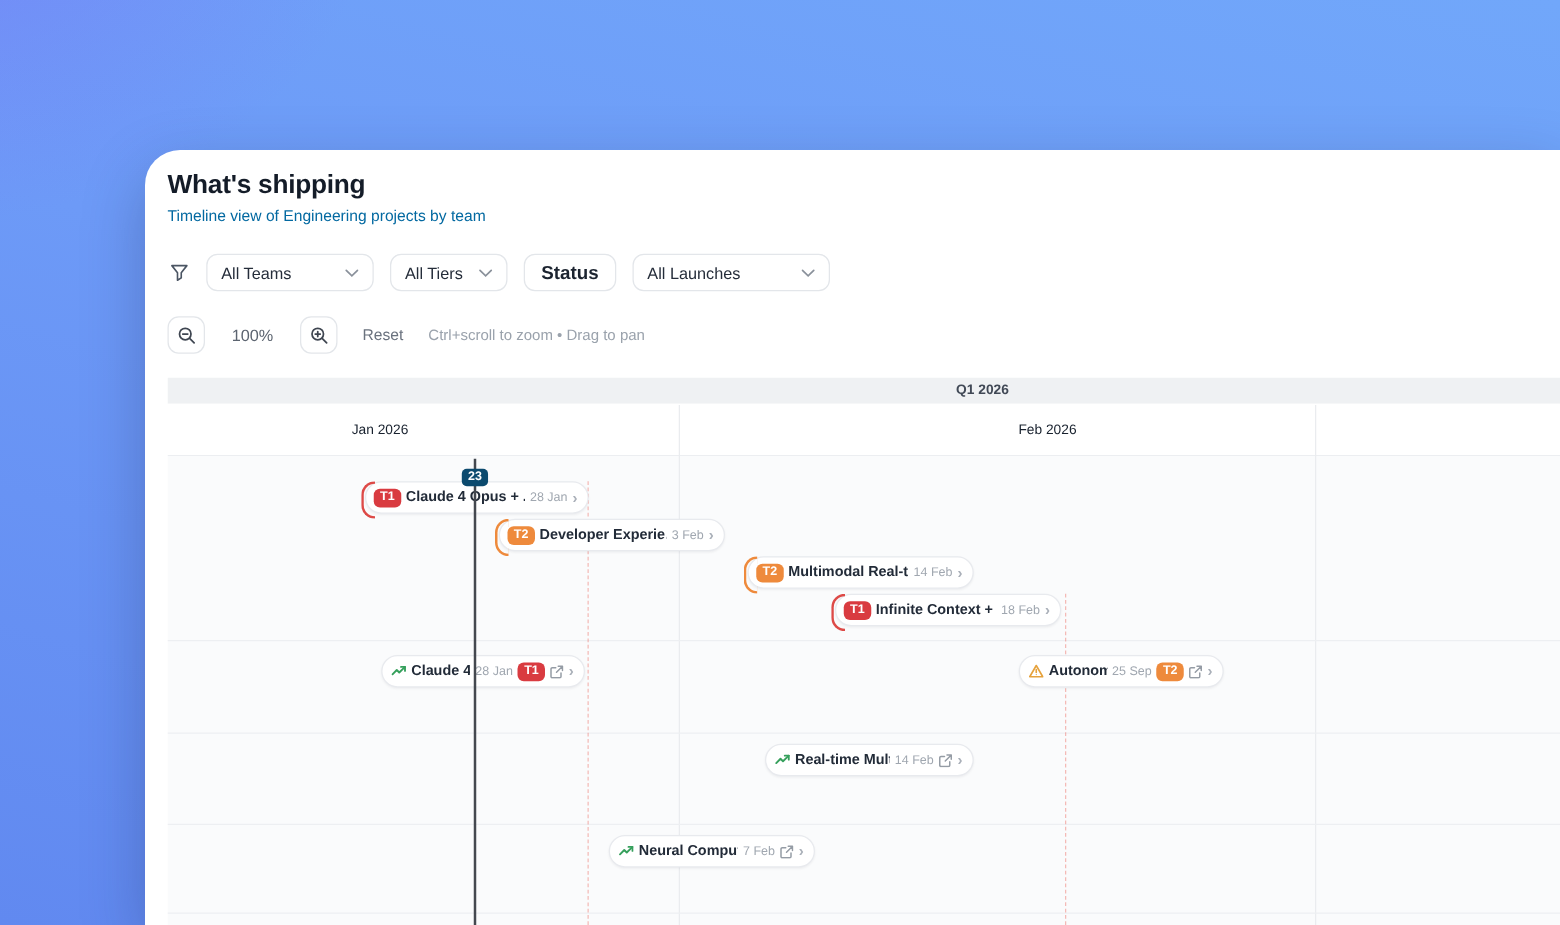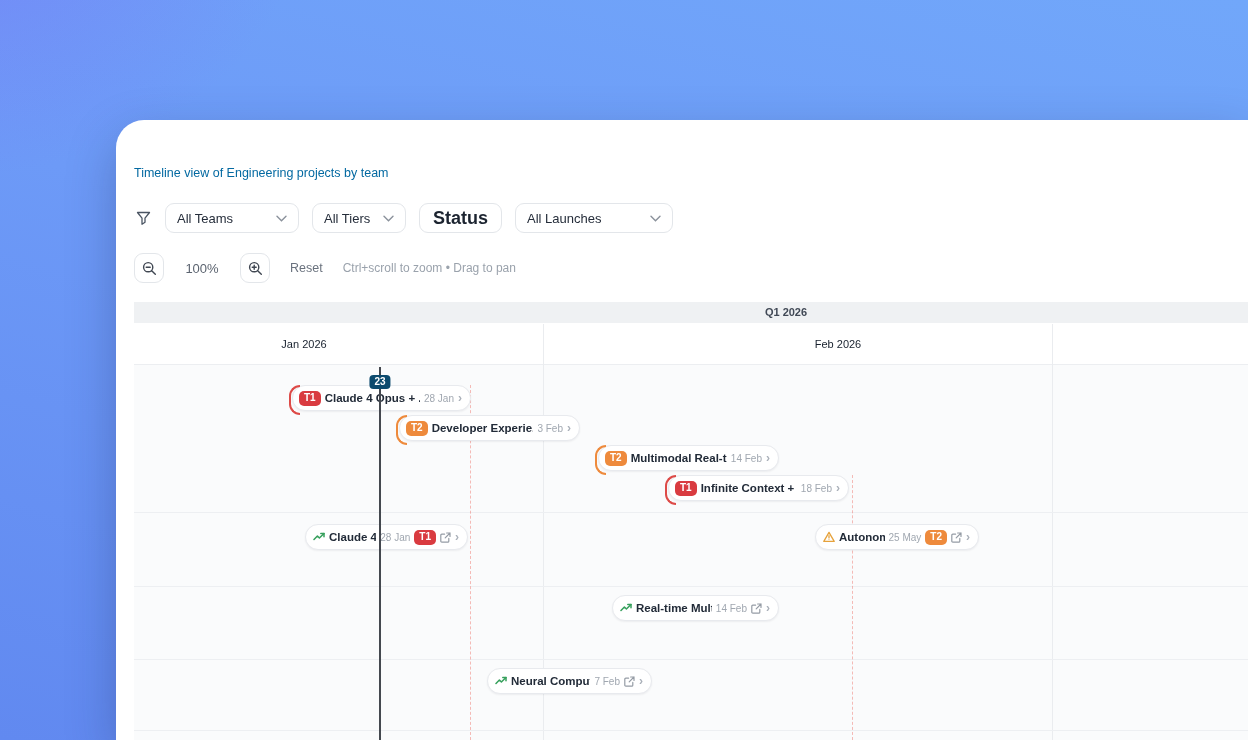--- a/index.html
+++ b/index.html
@@ -23,21 +23,21 @@
   .filter-row{position:absolute;left:18px;top:82px;height:32px;display:flex;align-items:center;gap:13px;}
   .funnel{display:flex;align-items:center;justify-content:center;width:18px;height:30px;}
   .select{
     height:30px;box-sizing:border-box;background:#fff;border:1px solid #e3e6ea;border-radius:9px;
     display:flex;align-items:center;justify-content:space-between;padding:0 11px;font-size:13px;color:#252d3a;cursor:pointer;
   }
   .select .sel-label{white-space:nowrap;}
   .w-teams{width:134px;} .w-tiers{width:94px;} .w-launches{width:158px;}
   .btn-status{
     height:30px;box-sizing:border-box;background:#fff;border:1px solid #e3e6ea;border-radius:9px;
-    display:flex;align-items:center;padding:0 13px;font-size:18px;font-weight:700;color:#1c2430;cursor:pointer;
+    display:flex;align-items:center;padding:0 13px;font-size:15px;font-weight:700;color:#1c2430;cursor:pointer;
   }
 
   
   .zoom-row{position:absolute;left:18px;top:132px;height:32px;display:flex;align-items:center;gap:20px;}
   .icon-btn{
     width:30px;height:30px;box-sizing:border-box;background:#fff;border:1px solid #e3e6ea;border-radius:9px;
     display:flex;align-items:center;justify-content:center;cursor:pointer;
   }
   .zoom-level{font-size:13px;color:#5c6470;min-width:36px;text-align:center;}
   .reset{font-size:12.5px;color:#6a727e;cursor:pointer;}
@@ -75,20 +75,21 @@
     border-radius:13px 0 0 13px;background:transparent;pointer-events:none;}
   .bracket.t1{border-color:#dd4a47;} .bracket.t2{border-color:#ee8a3c;}
   .item.project{padding-left:6px;}
   .iconwrap{display:flex;align-items:center;flex:none;}
 </style>
 </head>
 <body>
 
 <div class="card">
 
+  <div class="page-title">What's shipping</div>
   <div class="page-subtitle">Timeline view of Engineering projects by team</div>
 
   <div class="filter-row">
     <span class="funnel">
       <svg width="15" height="15" viewBox="0 0 15 15" fill="none" stroke="#4b5563" stroke-width="1.3" stroke-linejoin="round">
           <path d="M1.5 1.5h12L9 7.2v4.1l-3 1.9V7.2L1.5 1.5z"></path>
         </svg>
     </span>
     <div class="select w-teams">
       <span class="sel-label">All Teams</span>
@@ -211,21 +212,21 @@
         </div>
         <div class="item launch" style="left: 681px; top: 222px; width: 164px;">
           <span class="iconwrap">
             <svg width="12" height="12" viewBox="0 0 12 12" fill="none" stroke="#e6a23c" stroke-width="1.3" stroke-linecap="round" stroke-linejoin="round">
               <path d="M6 1.4 11.2 10.4H.8L6 1.4z"></path>
               <path d="M6 4.7v2.2"></path>
               <circle cx="6" cy="8.6" r="0.5" fill="#e6a23c" stroke="none"></circle>
             </svg>
           </span>
           <span class="name">Autonomo...</span>
-          <span class="date">25 May</span>
+          <span class="date">25 Sep</span>
           <span class="badge t2">T2</span>
           <span class="iconwrap">
             <svg width="11" height="11" viewBox="0 0 11 11" fill="none" stroke="#959ca5" stroke-width="1.2" stroke-linecap="round" stroke-linejoin="round">
               <path d="M8.8 6.4v2.8a1 1 0 0 1-1 1H1.8a1 1 0 0 1-1-1V3.2a1 1 0 0 1 1-1h2.8"></path>
               <path d="M6.6 1h3.4v3.4M10 1 5.2 5.8"></path>
             </svg>
           </span>
           <span class="chev">›</span>
         </div>
         <div class="item launch" style="left: 478px; top: 293px; width: 167px;">

